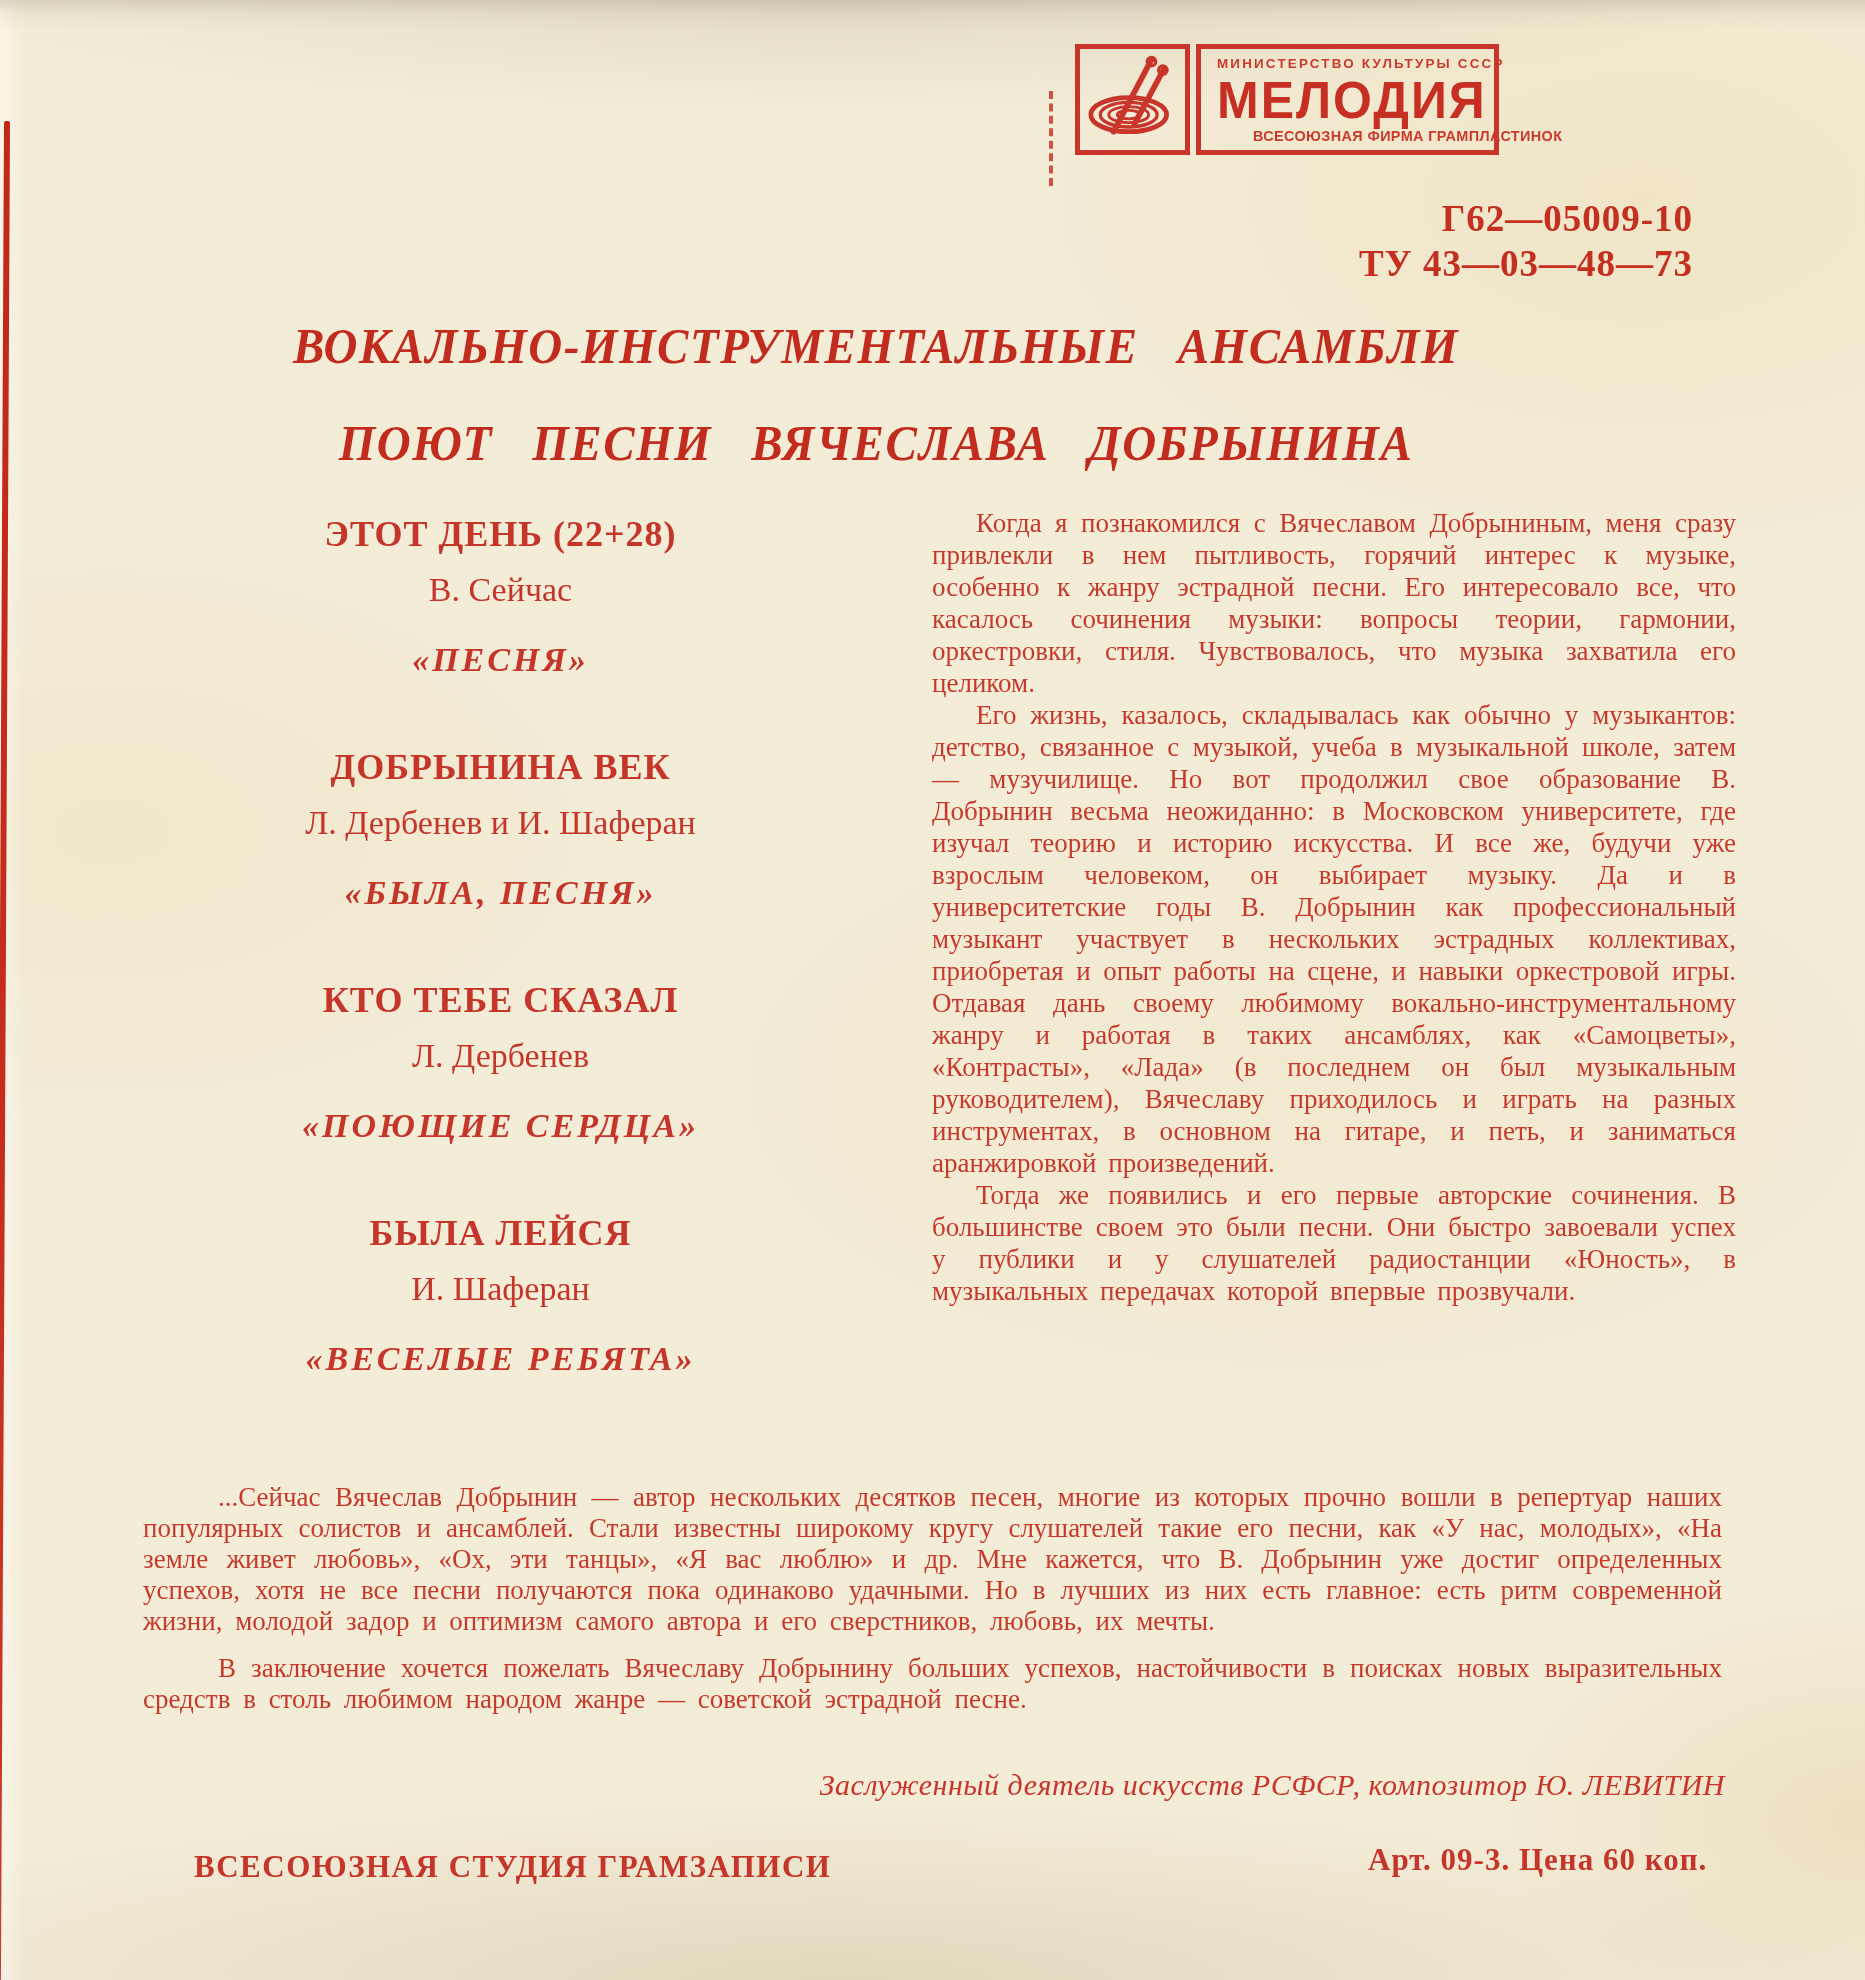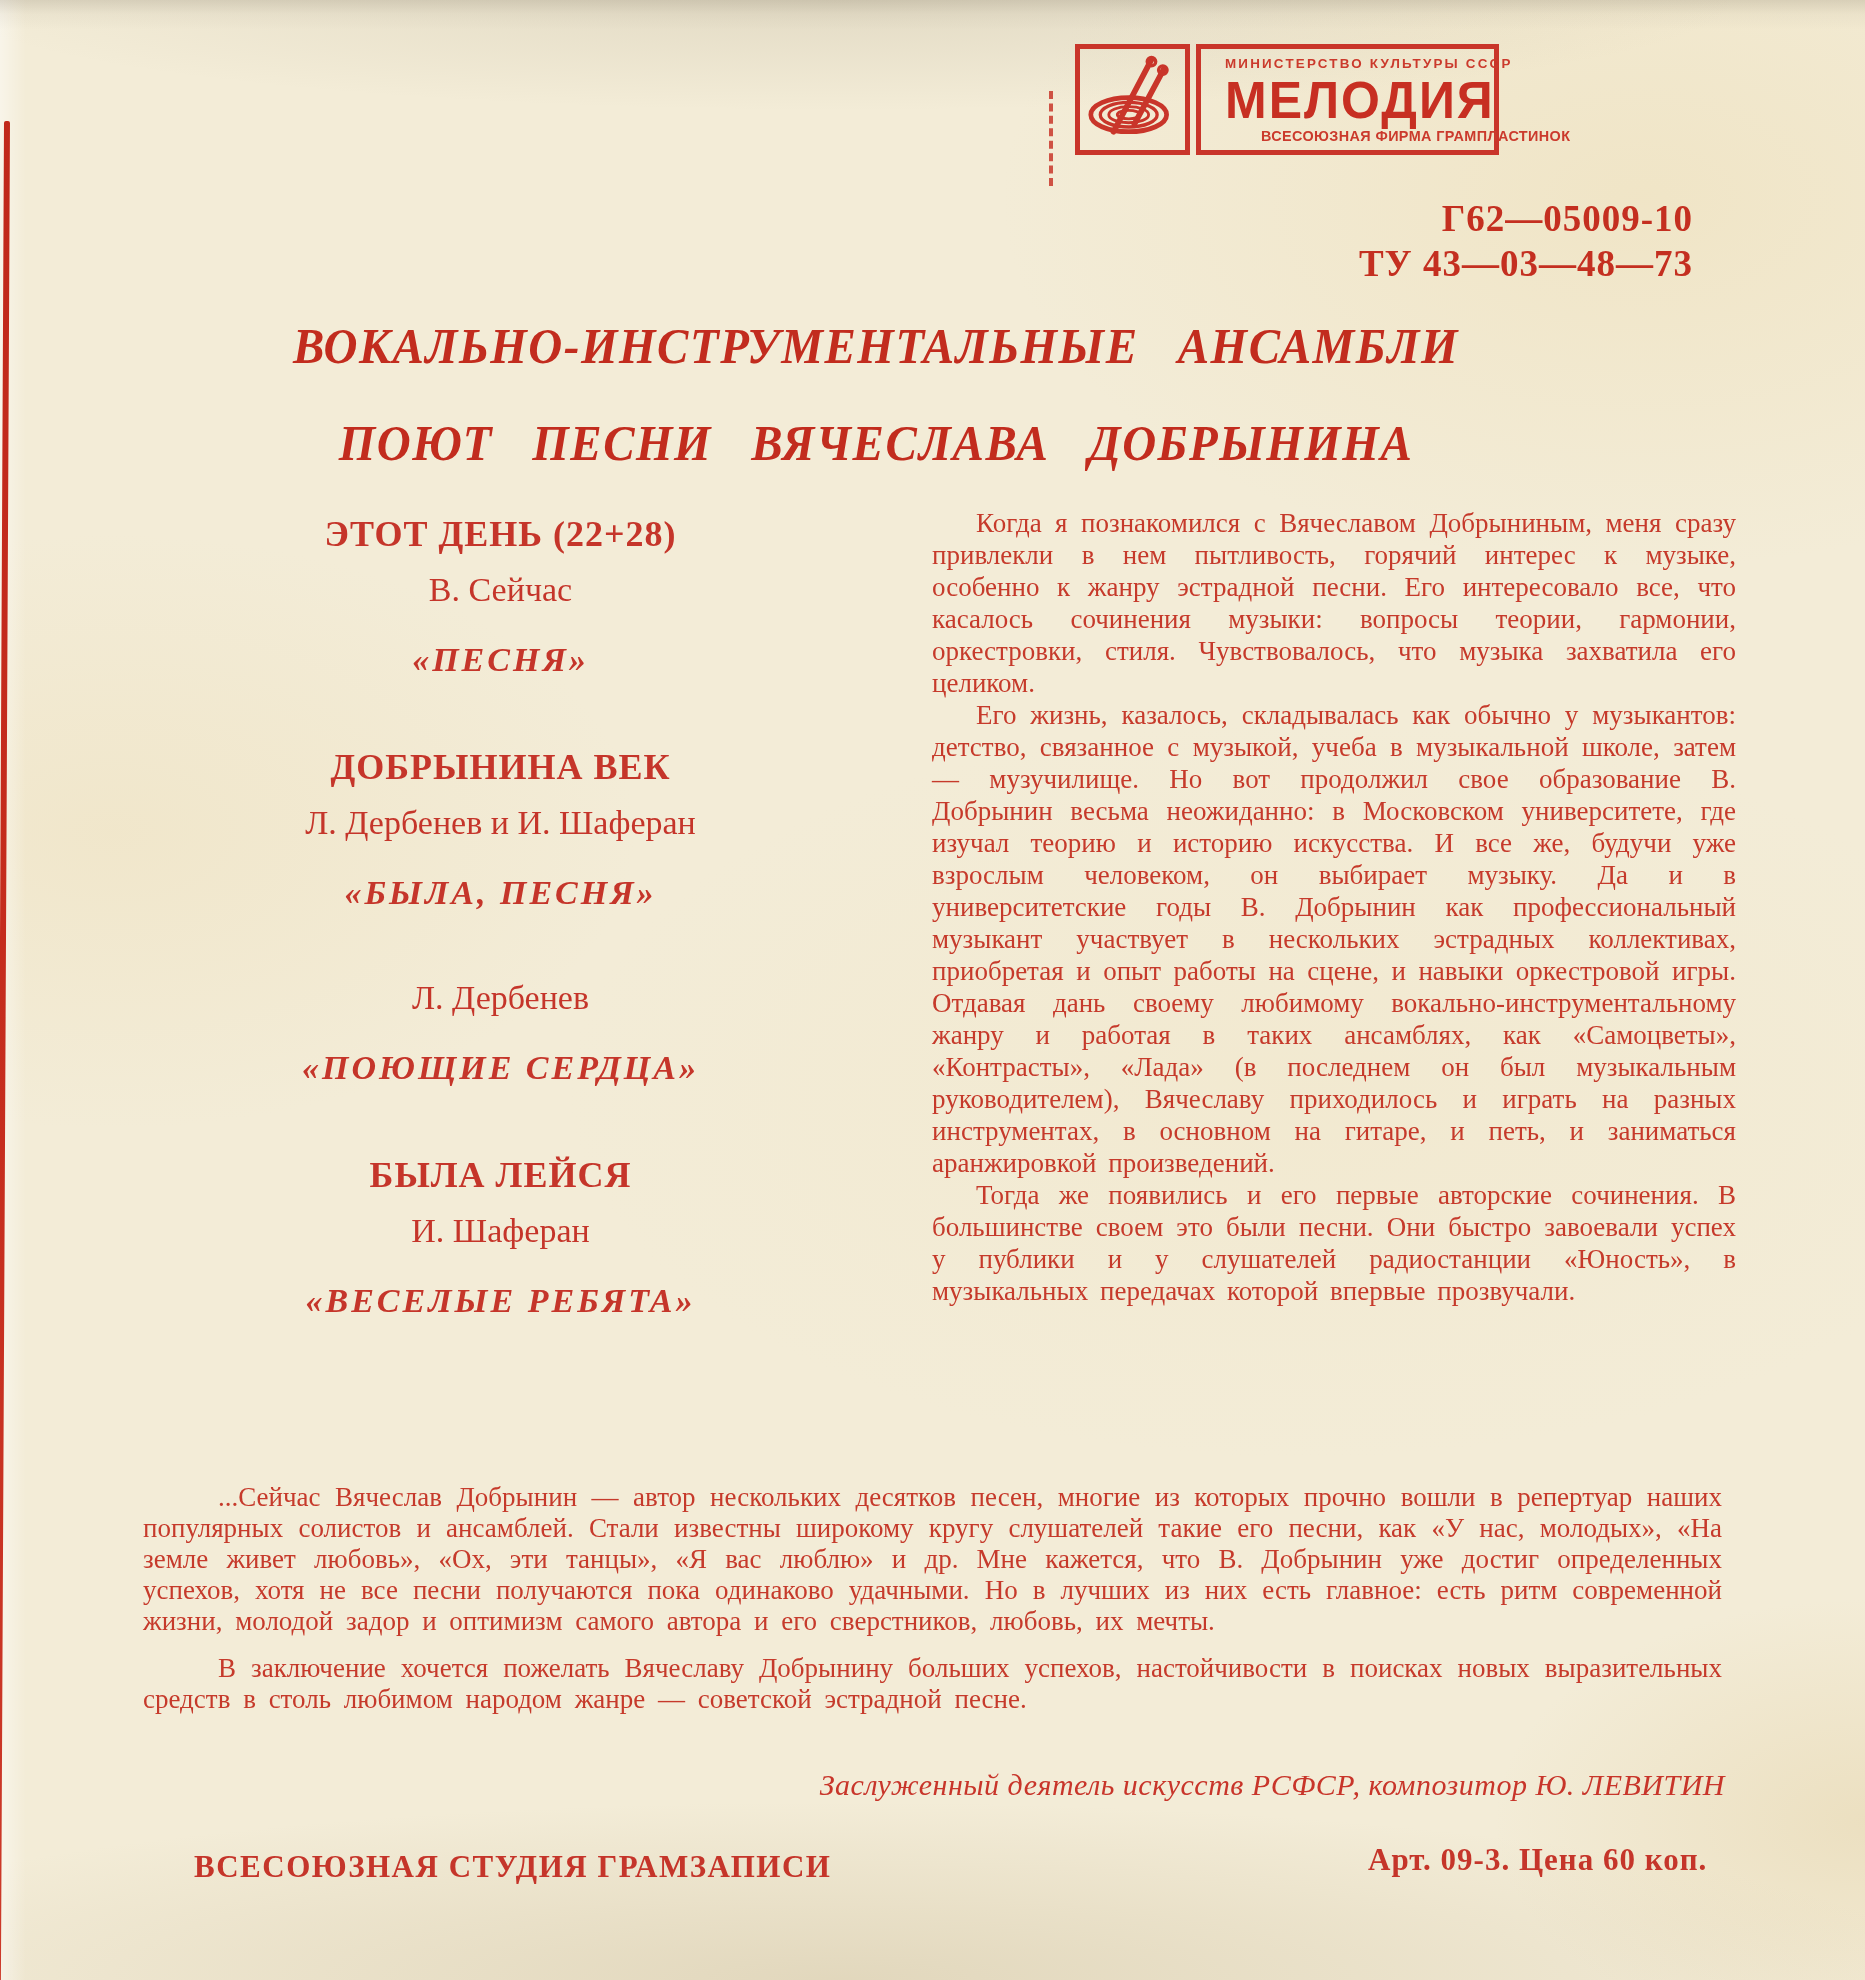--- a/index.html
+++ b/index.html
@@ -28,21 +28,21 @@
     border-radius:2px;
   }
   #cut-dashes{
     position:absolute;left:1049px;top:91px;height:95px;width:0;
     border-left:4px dashed #c9382b;opacity:.85;
   }
   
   #stamp{position:absolute;left:1075px;top:44px;display:flex;gap:6px;}
   #stamp .box{border:5px solid #c9352a;box-sizing:border-box;}
   #logo-box{width:115px;height:111px;display:flex;align-items:center;justify-content:center;}
-  #text-box{width:303px;height:111px;padding:7px 10px 6px 24px;display:flex;flex-direction:column;justify-content:space-between;}
+  #text-box{width:303px;height:111px;padding:7px 10px 6px 16px;display:flex;flex-direction:column;justify-content:space-between;}
   .stamp-ministry{font-family:"Liberation Sans",sans-serif;font-weight:bold;font-size:13.4px;letter-spacing:2.2px;white-space:nowrap;color:#cb3a2c;}
   .stamp-brand{font-family:"Liberation Sans",sans-serif;font-weight:bold;font-size:50px;line-height:.88;letter-spacing:2px;color:#c72f22;transform:scaleY(1.04);}
   .stamp-sub{font-family:"Liberation Sans",sans-serif;font-weight:bold;font-size:14.4px;letter-spacing:0.4px;white-space:nowrap;color:#cb3a2c;margin-left:36px;}
   
   #catalog{position:absolute;right:172px;top:196px;text-align:right;font-weight:bold;font-size:37px;line-height:45px;letter-spacing:1px;color:#c42f20;}
   
   #main-title{position:absolute;left:0;top:319px;width:1752px;text-align:center;font-weight:bold;font-style:italic;color:#c22c1e;}
   #main-title .t1{font-size:47px;letter-spacing:1.5px;word-spacing:26px;transform:scaleY(1.08);}
   #main-title .t2{margin-top:43px;font-size:47px;letter-spacing:1.5px;word-spacing:26px;transform:scaleY(1.08);}
   
@@ -108,20 +108,21 @@
       <div class="track-title">ЭТОТ ДЕНЬ (22+28)</div>
       <div class="track-author">В. Сейчас</div>
       <div class="track-ensemble">«ПЕСНЯ»</div>
     </div>
     <div class="track">
       <div class="track-title">ДОБРЫНИНА ВЕК</div>
       <div class="track-author">Л. Дербенев и И. Шаферан</div>
       <div class="track-ensemble">«БЫЛА, ПЕСНЯ»</div>
     </div>
     <div class="track">
+      <div class="track-title">КТО ТЕБЕ СКАЗАЛ</div>
       <div class="track-author">Л. Дербенев</div>
       <div class="track-ensemble">«ПОЮЩИЕ СЕРДЦА»</div>
     </div>
     <div class="track">
       <div class="track-title">БЫЛА ЛЕЙСЯ</div>
       <div class="track-author">И. Шаферан</div>
       <div class="track-ensemble">«ВЕСЕЛЫЕ РЕБЯТА»</div>
     </div>
   </div>
 

